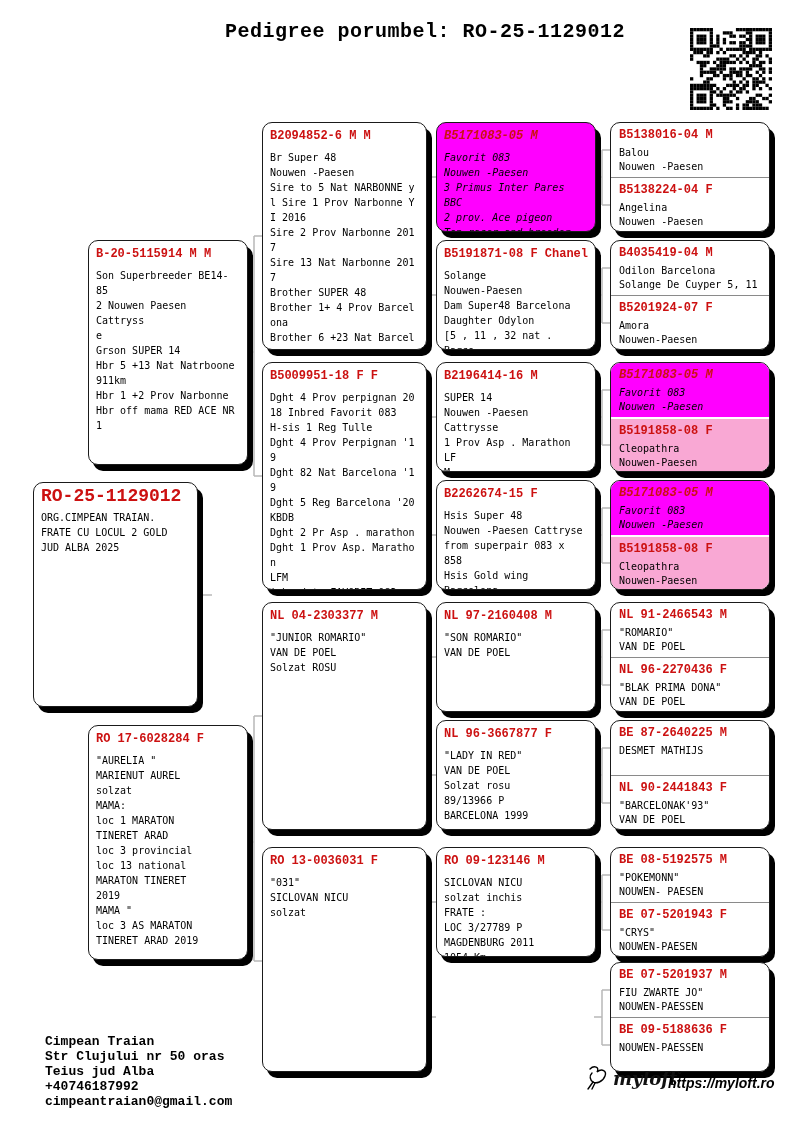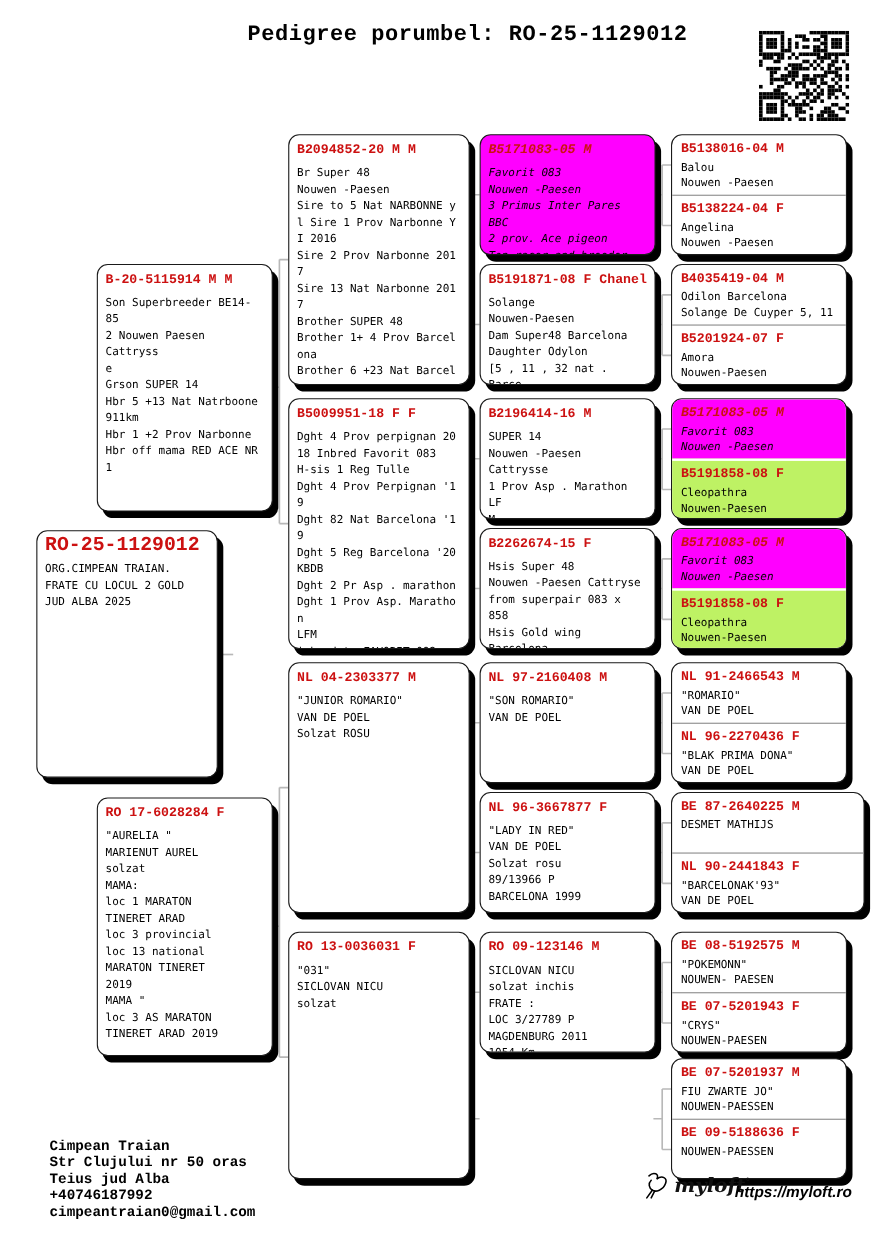--- a/index.html
+++ b/index.html
@@ -29,21 +29,21 @@
   .body {
     font-family:"DejaVu Sans Mono", monospace; font-size:10px;
     line-height:15px; color:#000; white-space:pre-line;
   }
   .box4 { padding:0; }
   .entry { height:54px; padding:5px 4px 0 8px; overflow:hidden; }
   .entry .ring { margin-bottom:4px; }
   .entry .body { line-height:13.5px; }
   .entry-b { border-top:1px solid #8a8a8a; }
   .bg-magenta { background:#ff00ff;font-style:italic; }
-  .bg-blue { background:#bef264; }
+  .bg-blue { background:#f9a8d4; }
   .split .entry-b { border-top:2px solid #ffffff; }
   .qr { position:absolute; left:690px; top:28px; z-index:2; }
   .footer {
     position:absolute; left:45px; top:1034px;
     font-family:"Liberation Mono", monospace; font-weight:bold;
     font-size:13px; line-height:15px; color:#000; white-space:pre-line;
   }
   .logo-wrap { position:absolute; left:586px; top:1062px; z-index:3; }
   .logo-bird { position:absolute; left:0; top:2px; }
   .logo-brand {
@@ -443,21 +443,21 @@
 loc 3 provincial
 loc 13 national
 MARATON TINERET
 2019
 MAMA "
 loc 3 AS MARATON
 TINERET ARAD 2019</div>
   </div>
 
   <div class="box" style="left:262px;top:122px;width:165px;height:228px">
-    <div class="ring">B2094852-20 M M</div>
+    <div class="ring">B2094852-6 M M</div>
     <div class="body">Br Super 48
 Nouwen -Paesen
 Sire to 5 Nat NARBONNE y
 l Sire 1 Prov Narbonne Y
 I 2016
 Sire 2 Prov Narbonne 201
 7
 Sire 13 Nat Narbonne 201
 7
 Brother SUPER 48
@@ -608,21 +608,21 @@
       <div class="ring">NL 91-2466543 M</div>
       <div class="body">"ROMARIO"
 VAN DE POEL</div>
     </div>
     <div class="entry entry-b">
       <div class="ring">NL 96-2270436 F</div>
       <div class="body">"BLAK PRIMA DONA"
 VAN DE POEL</div>
     </div>
   </div>
-  <div class="box box4" style="left:610px;top:720px;width:176px;height:110px">
+  <div class="box box4" style="left:610px;top:720px;width:160px;height:110px">
     <div class="entry">
       <div class="ring">BE 87-2640225 M</div>
       <div class="body">DESMET MATHIJS</div>
     </div>
     <div class="entry entry-b">
       <div class="ring">NL 90-2441843 F</div>
       <div class="body">"BARCELONAK'93"
 VAN DE POEL</div>
     </div>
   </div>

